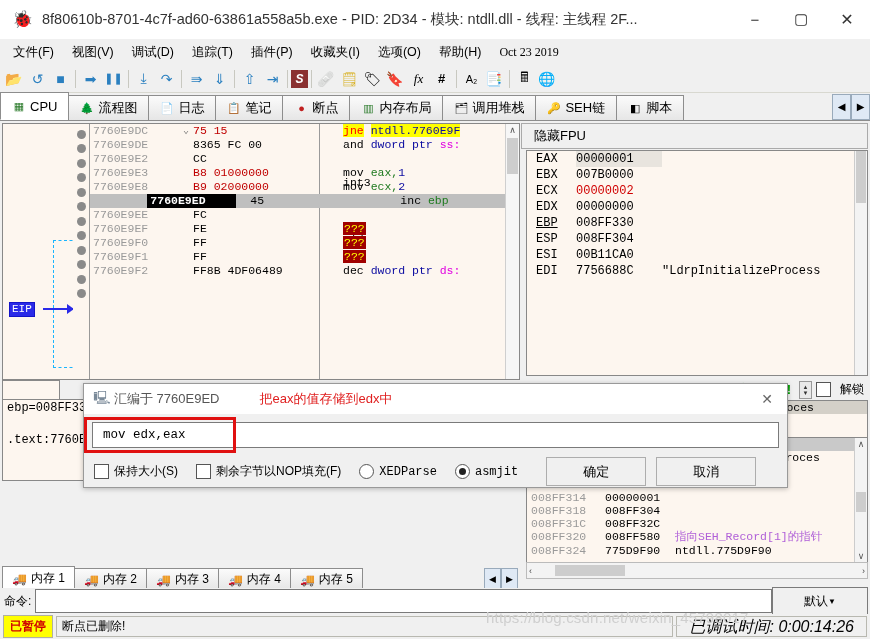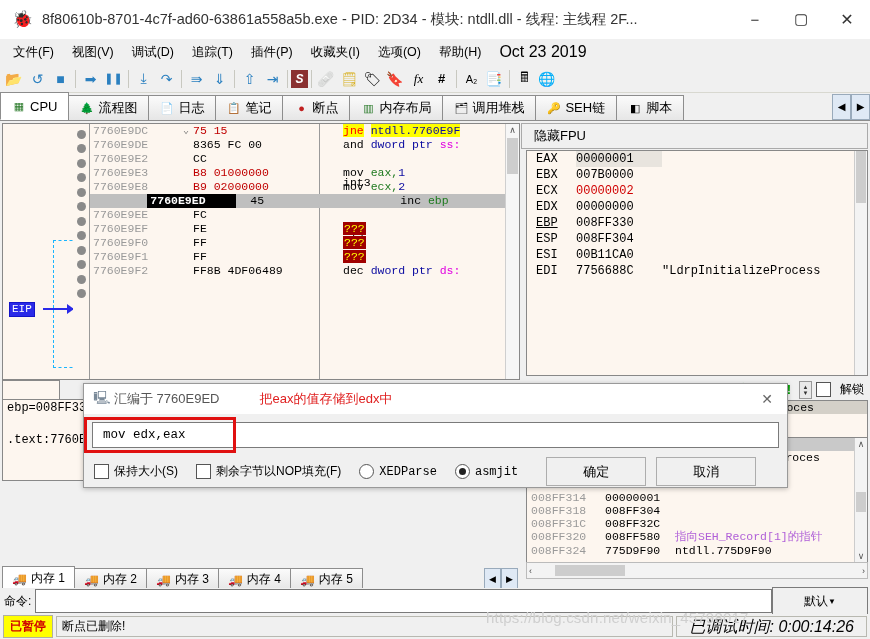--- a/index.html
+++ b/index.html
@@ -17,21 +17,21 @@
   .titlebar{height:38px;background:#ffffff;display:flex;align-items:center;border-bottom:1px solid #ffffff;}
   .tb-icon{width:30px;height:30px;margin-left:8px;display:flex;align-items:center;justify-content:center;font-size:17px;}
   .tb-title{flex:1;font-size:14.5px;color:#333;white-space:nowrap;overflow:hidden;margin-left:4px;}
   .tb-btns{display:flex;height:38px;}
   .tb-btn{width:46px;height:38px;display:flex;align-items:center;justify-content:center;font-size:15px;color:#333;}
   .tb-btn.close{font-size:16px;}
 
   
   .menubar{height:26px;background:#f0f0f0;display:flex;align-items:center;padding-left:4px;}
   .menu-item{padding:3px 9px;font-size:12.5px;color:#000;}
-  .menu-date{padding:3px 9px;font-size:16px;font-family:Liberation Sans, sans-serif;color:#000;}
+  .menu-date{padding:3px 9px;font-size:12px;font-family:Liberation Serif, serif;color:#000;}
 
   
   .toolbar{height:27px;background:#f0f0f0;display:flex;align-items:center;padding-left:3px;border-bottom:1px solid #d8d8d0;}
   .tool{width:23px;height:23px;display:flex;align-items:center;justify-content:center;font-size:14px;}
   .tsep{width:1px;height:18px;background:#c8c8c0;margin:0 3px;}
 
   
   .tabsbar{height:27px;background:#f0f0f0;display:flex;align-items:flex-end;border-bottom:1px solid #8d8d8d;position:relative;}
   .tab{height:24px;display:flex;align-items:center;gap:4px;padding:0 11px;border:1px solid #8d8d8d;border-bottom:none;
        background:linear-gradient(#fbfbfb,#e6e6e6);margin-right:-1px;font-size:13px;}

